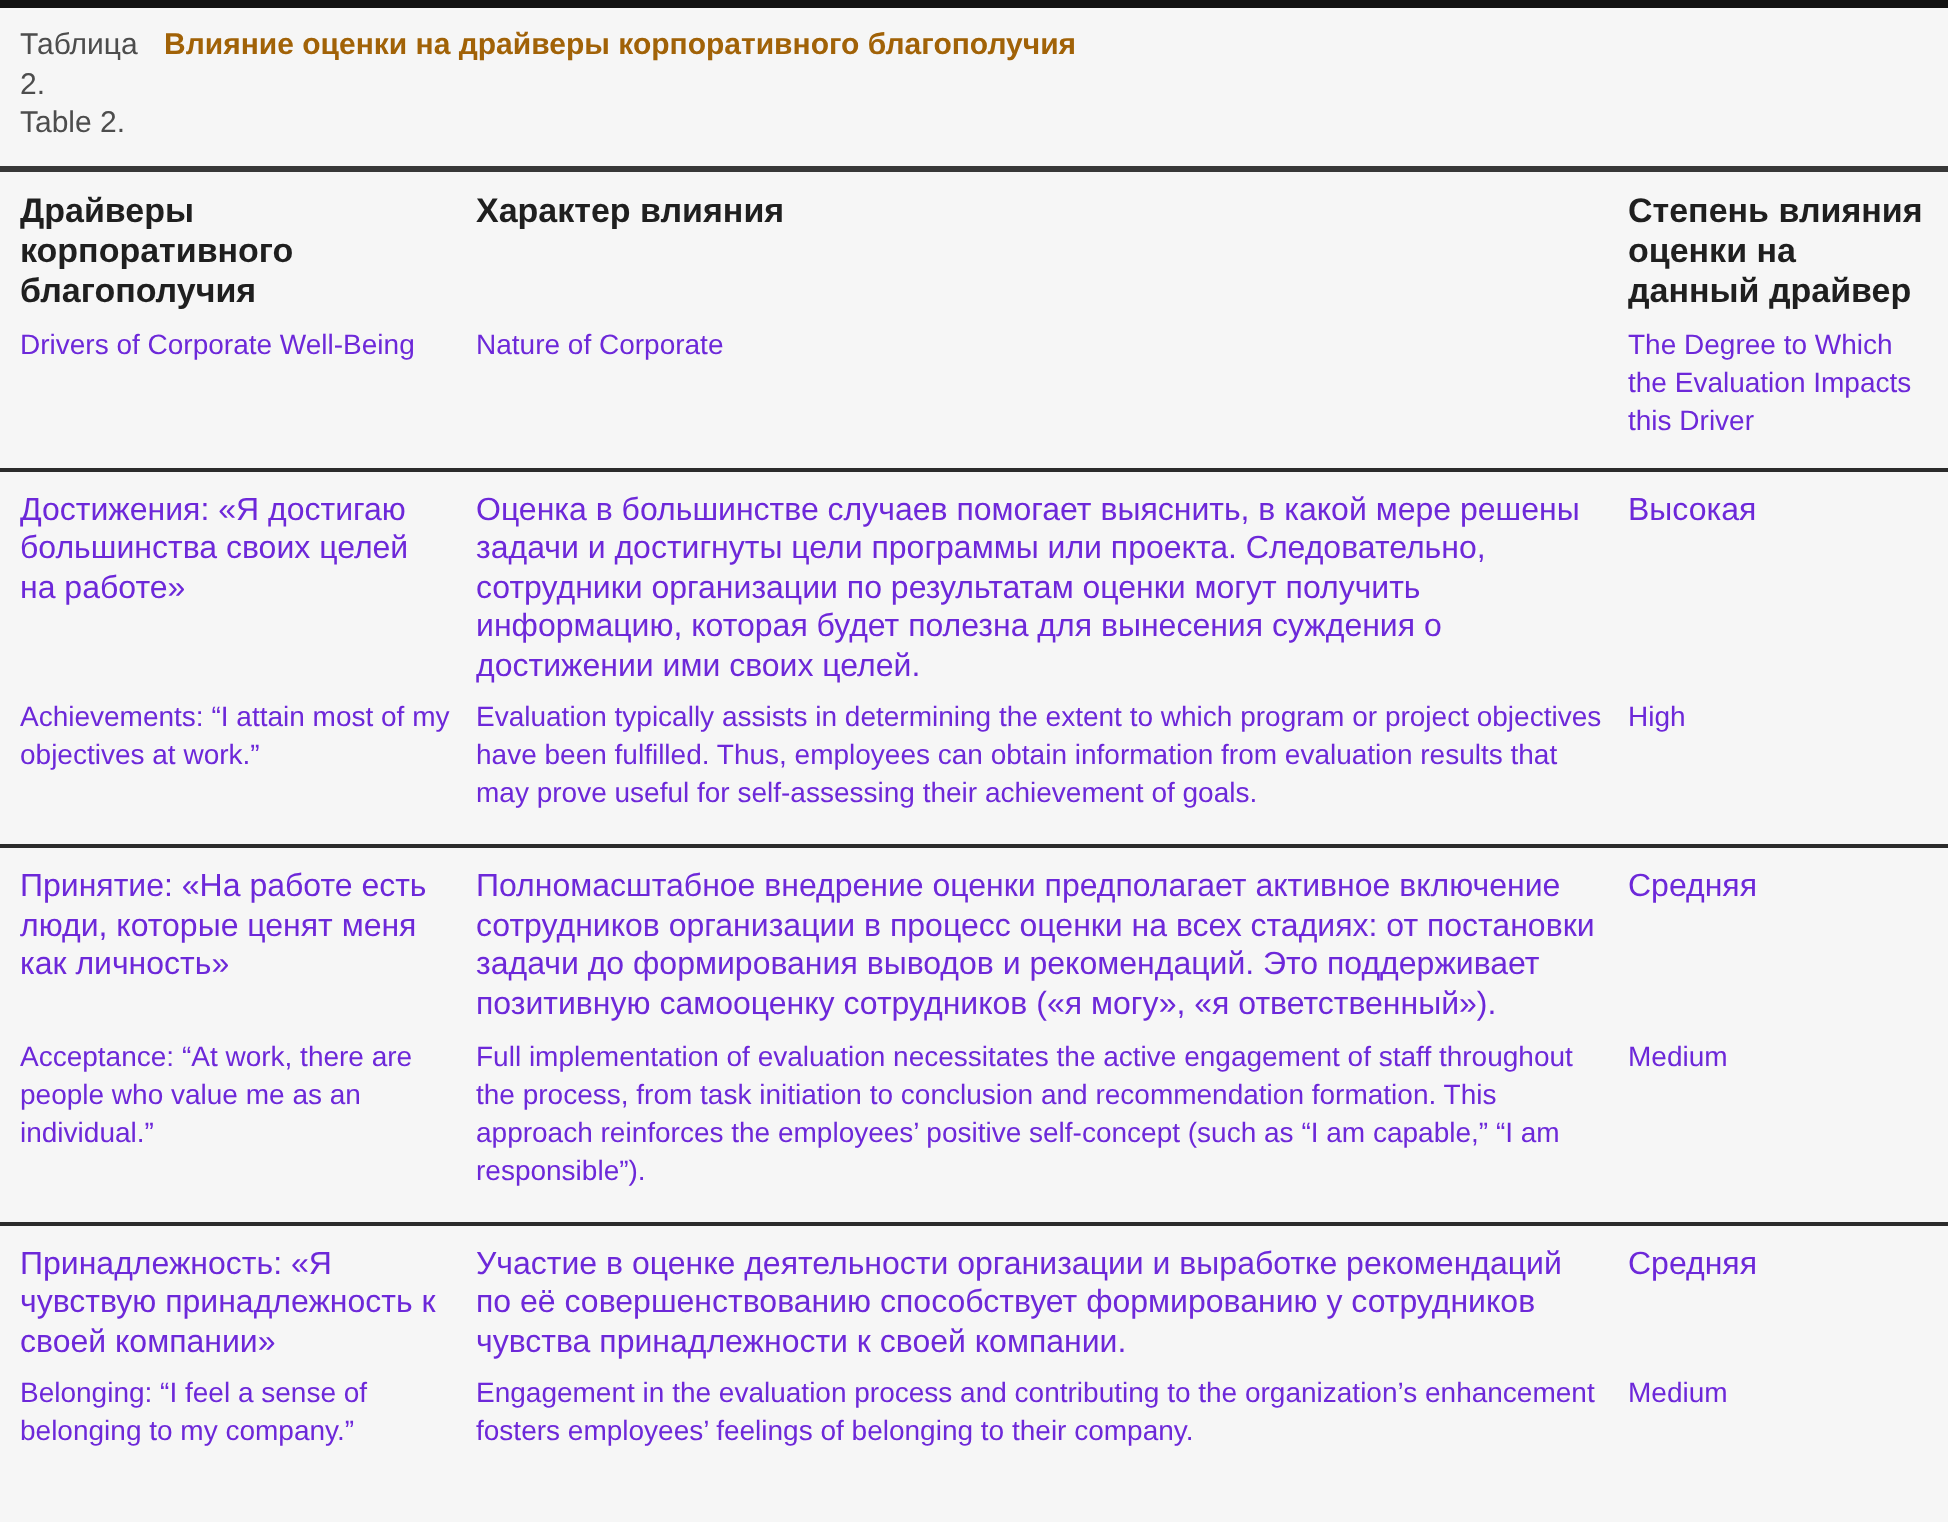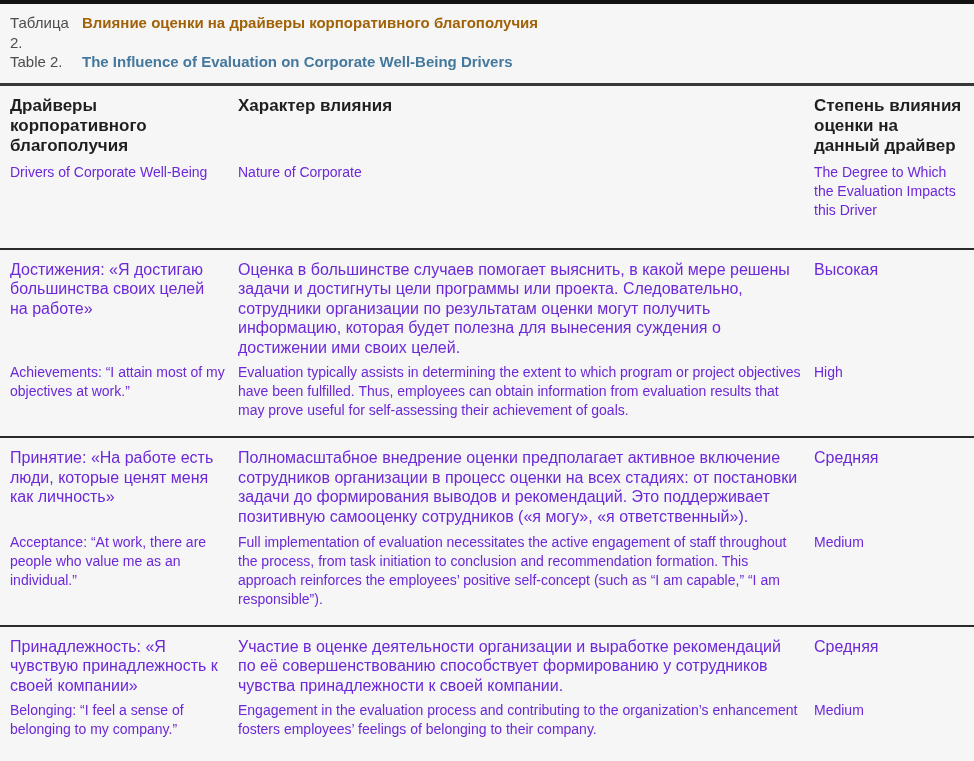--- a/index.html
+++ b/index.html
@@ -43,21 +43,21 @@
     font-weight: 700;
   }
   
   .trow {
     display: grid;
     grid-template-columns: 216px 1fr 150px;
     column-gap: 12px;
     row-gap: 6px;
     padding: 10px 10px 16px 10px;
   }
-  .trow.header { border-top: 3px solid #383838; padding-bottom: 28px; }
+  .trow.header { border-top: 3px solid #383838; padding-bottom: 14px; }
   .trow.body   { border-top: 2px solid #2b2b2b; }
   .cell { min-width: 0; }
   .ru {
     font-size: 16px;
     line-height: 1.22;
     color: #6d28d9;
   }
   .header .ru {
     font-size: 17px;
     line-height: 1.2;
@@ -77,21 +77,20 @@
 
   <div class="top-bar"></div>
 
   <div class="title-block">
     <div class="title-line">
       <span class="title-label">Таблица 2.</span>
       <span class="title-ru">Влияние оценки на драйверы корпоративного благополучия</span>
     </div>
     <div class="title-line">
       <span class="title-label">Table 2.</span>
-      <span class="title-en">The Influence of Evaluation on Corporate Well-Being Drivers</span>
     </div>
   </div>
 
   <div class="trow header">
     <div class="cell ru">Драйверы корпоративного благополучия</div>
     <div class="cell ru">Характер влияния</div>
     <div class="cell ru">Степень влияния оценки на данный драйвер</div>
     <div class="cell en">Drivers of Corporate Well-Being</div>
     <div class="cell en">Nature of Corporate</div>
     <div class="cell en">The Degree to Which the Evaluation Impacts this Driver</div>

